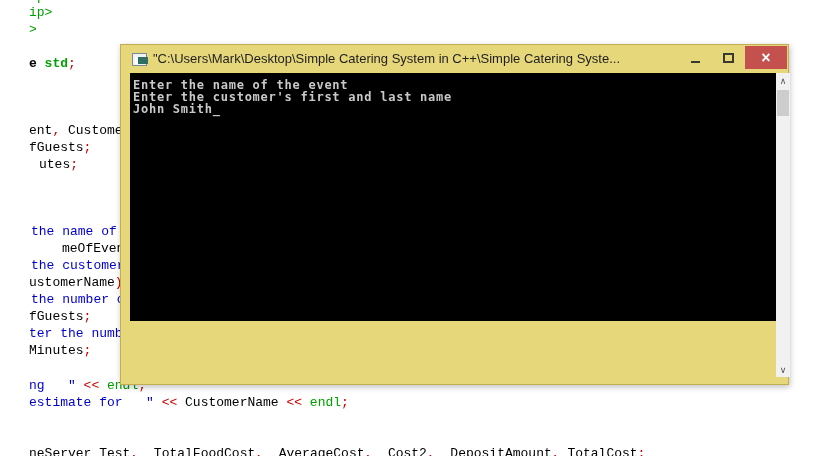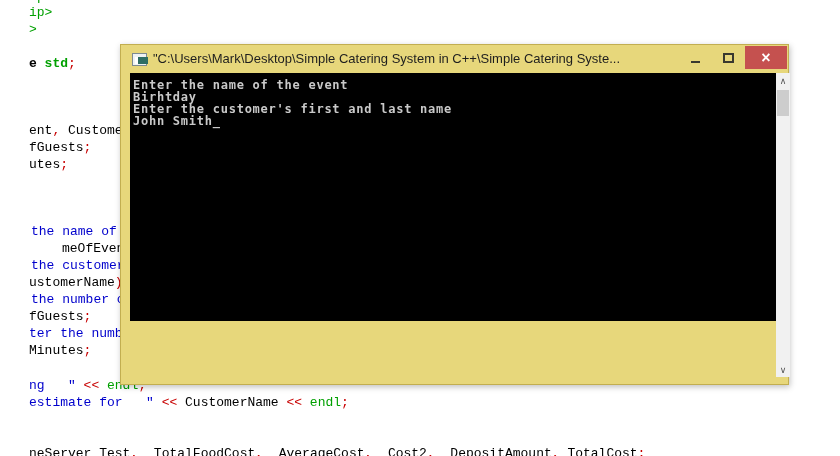--- a/index.html
+++ b/index.html
@@ -53,21 +53,21 @@
 
 <div id="stage">
 
   <div id="editor">
       <div class="code-line" style="top: -12px; left: 8px;"><span class="seg-g">p&gt;</span></div>
       <div class="code-line" style="top: 4px; left: 0px;"><span class="seg-g">ip&gt;</span></div>
       <div class="code-line" style="top: 21px; left: 0px;"><span class="seg-g">&gt;</span></div>
       <div class="code-line" style="top: 55px; left: 0px;"><span class="seg-kb">e </span><span class="seg-gb">std</span><span class="seg-r">;</span></div>
       <div class="code-line" style="top: 122px; left: 0px;"><span class="seg-k">ent</span><span class="seg-r">,</span><span class="seg-k"> Customer</span></div>
       <div class="code-line" style="top: 139px; left: 0px;"><span class="seg-k">fGuests</span><span class="seg-r">;</span></div>
-      <div class="code-line" style="top: 156px; left: 0px; text-align: center;"><span class="seg-k">utes</span><span class="seg-r">;</span></div>
+      <div class="code-line" style="top: 156px; left: 10px; text-align: center;"><span class="seg-k">utes</span><span class="seg-r">;</span></div>
       <div class="code-line" style="top: 223px; left: 2px;"><span class="seg-b">the name of </span></div>
       <div class="code-line" style="top: 240px; left: 0px; padding-left: 33px;"><span class="seg-k">meOfEvent</span><span class="seg-r">);</span></div>
       <div class="code-line" style="top: 257px; left: 2px;"><span class="seg-b">the customer</span></div>
       <div class="code-line" style="top: 274px; left: 0px;"><span class="seg-k">ustomerName</span><span class="seg-r">);</span></div>
       <div class="code-line" style="top: 291px; left: 2px;"><span class="seg-b">the number o</span></div>
       <div class="code-line" style="top: 308px; left: 0px;"><span class="seg-k">fGuests</span><span class="seg-r">;</span></div>
       <div class="code-line" style="top: 325px; left: 0px;"><span class="seg-b">ter the numb</span></div>
       <div class="code-line" style="top: 342px; left: 0px; font-family: Liberation Mono, monospace;"><span class="seg-k">Minutes</span><span class="seg-r">;</span></div>
       <div class="code-line" style="top: 377px; left: 0px;"><span class="seg-b">ng   " </span><span class="seg-r">&lt;&lt; </span><span class="seg-g">endl</span><span class="seg-r">;</span></div>
       <div class="code-line" style="top: 394px; left: 0px;"><span class="seg-b">estimate for   " </span><span class="seg-r">&lt;&lt; </span><span class="seg-k">CustomerName </span><span class="seg-r">&lt;&lt; </span><span class="seg-g">endl</span><span class="seg-r">;</span></div>
@@ -88,21 +88,20 @@
           <span class="glyph-max"></span>
         </div>
         <div class="ctrl ctrl-close">
           <span>×</span>
         </div>
       </div>
     </div>
 
     <div class="console-screen">
       <div class="console-line">Enter the name of the event</div>
-      <div class="console-line">Birhtday</div>
       <div class="console-line">Enter the customer's first and last name</div>
       <div class="console-line"><span>John Smith</span><span class="cursor">_</span></div>
     </div>
 
     <div class="console-scrollbar">
       <div class="sb-btn sb-up">
         <span>∧</span>
       </div>
       <div class="sb-thumb"></div>
       <div class="sb-btn sb-down">

